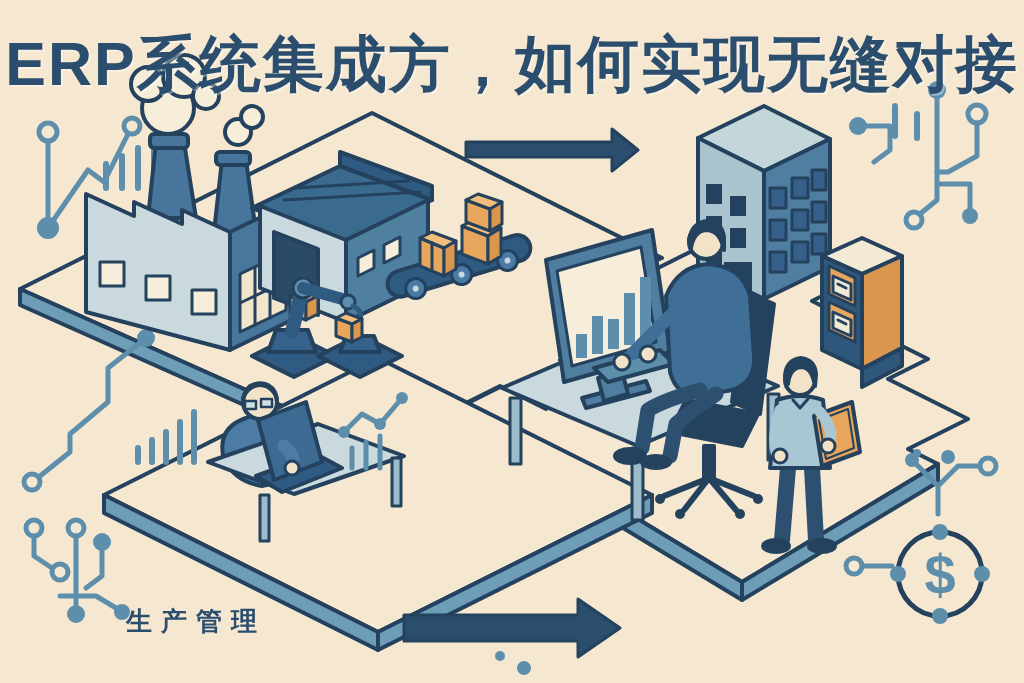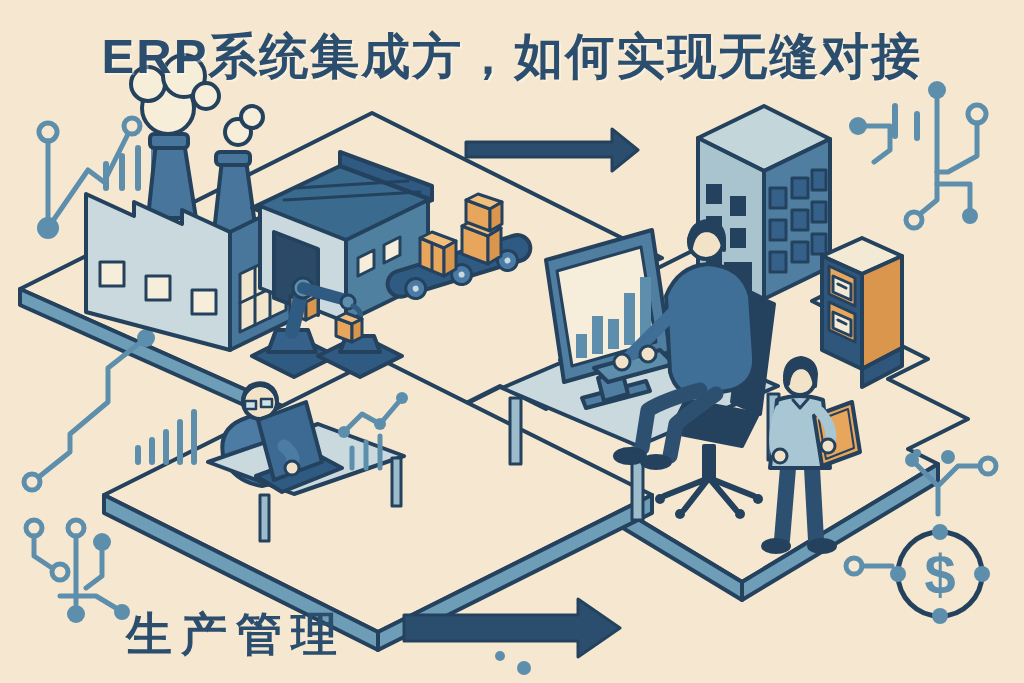--- a/index.html
+++ b/index.html
@@ -7,28 +7,28 @@
     position:relative;
     width:1024px;height:683px;
     background:#f6e8d0;
     overflow:hidden;
     font-family:"Liberation Sans", sans-serif;
   }
   .canvas svg{position:absolute;left:0;top:0;}
   .title{
     position:absolute;top:24px;left:0;width:100%;
     text-align:center;
-    font-size:49px;font-weight:bold;
+    font-size:61px;font-weight:bold;
     color:#2c4e6e;letter-spacing:2px;
     text-shadow:2px 2px 0 rgba(255,255,255,0.35);
     white-space:nowrap;
   }
   .label{
     position:absolute;
-    font-size:46px;font-weight:bold;
+    font-size:26px;font-weight:bold;
     color:#2c4e6e;letter-spacing:9px;
     white-space:nowrap;
   }
   .label-left{left:126px;top:604px;}
   .label-right{left:698px;top:606px;}
 </style>
 </head>
 <body>
 
 <div class="canvas">

